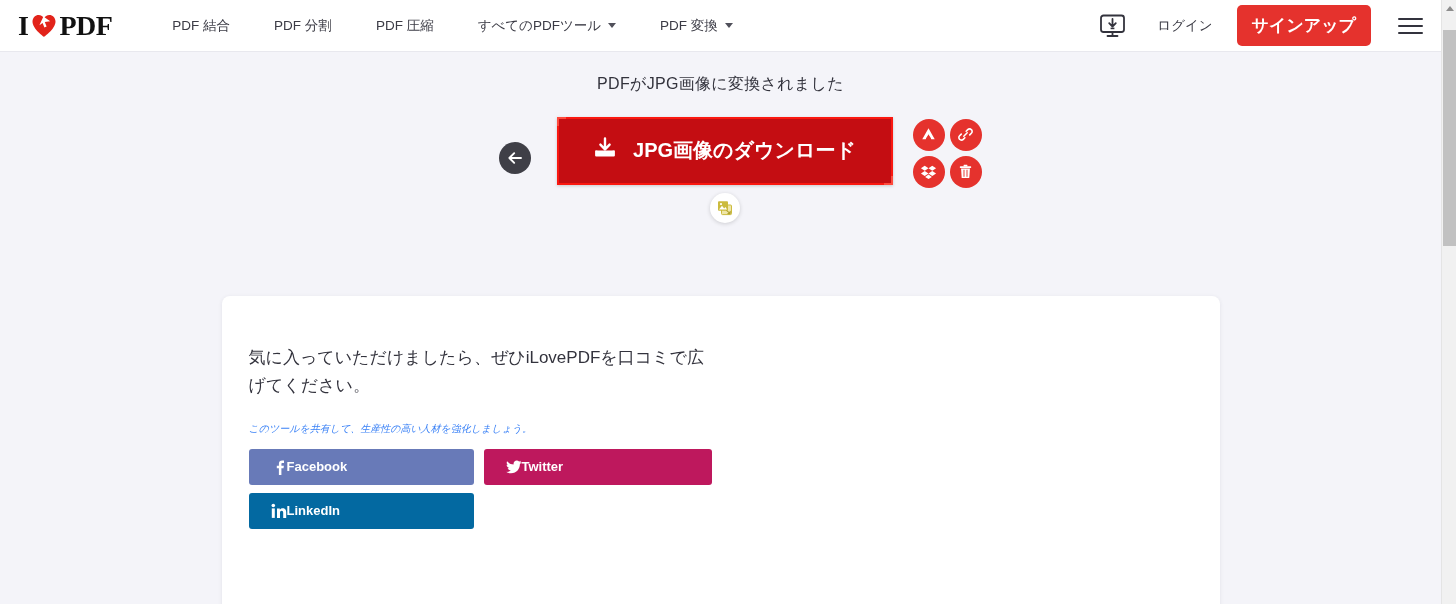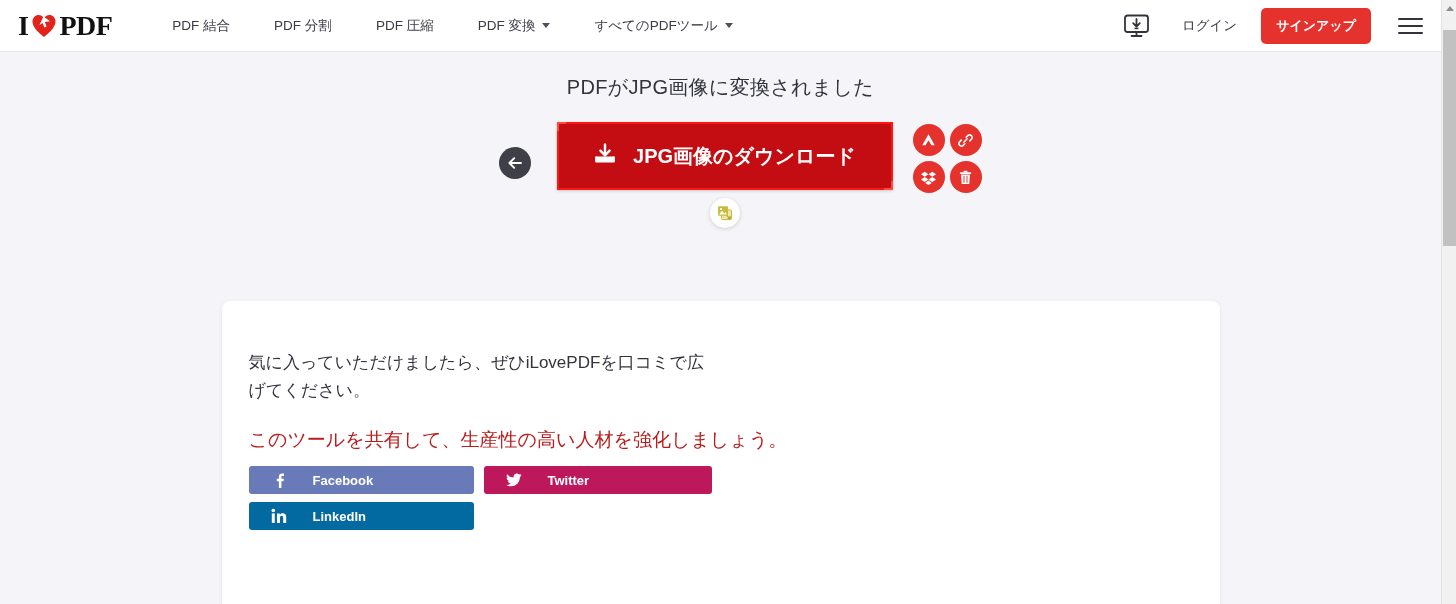--- a/index.html
+++ b/index.html
@@ -104,21 +104,21 @@
     color: #3b3b45;
     cursor: pointer;
     padding: 6px 10px;
     margin-right: 10px;
     white-space: nowrap;
   }
 
   .signup-btn {
     background: #e5322d;
     color: #ffffff;
-    font-size: 13px;
+    font-size: 17px;
     font-weight: bold;
     border: none;
     border-radius: 5px;
     padding: 9px 15px;
     cursor: pointer;
     white-space: nowrap;
     font-family: "Liberation Sans", sans-serif;
   }
 
   .hamburger {
@@ -136,21 +136,21 @@
     border-radius: 1px;
   }
 
   
   .result {
     padding-top: 22px;
     text-align: center;
   }
 
   .result-title {
-    font-size: 20px;
+    font-size: 16px;
     font-weight: normal;
     color: #33333d;
     letter-spacing: 0.3px;
     line-height: 1.3;
   }
 
   .download-row {
     margin-top: 22px;
     display: flex;
     align-items: flex-start;
@@ -248,45 +248,45 @@
 
   .share-head {
     font-size: 17px;
     color: #33333d;
     line-height: 1.65;
     max-width: 460px;
   }
 
   .share-sub {
     margin-top: 22px;
-    font-size: 19px;
-    color: #b91c1c;
+    font-size: 10px;
+    color: #3b82f6;
+    font-style: italic;
   }
 
   .share-btns {
     margin-top: 13px;
     display: grid;
     grid-template-columns: 225px 228px;
     grid-gap: 8px 10px;
     width: 463px;
   }
 
   .share-btn {
-    height: 28px;
+    height: 36px;
     border: none;
     border-radius: 3px;
     color: #ffffff;
     font-size: 13px;
     font-weight: bold;
     display: flex;
     align-items: center;
     cursor: pointer;
     font-family: "Liberation Sans", sans-serif;
     padding: 0 0 0 22px;
-    gap: 26px;
   }
   .share-btn .sb-icon {
     width: 16px;
     display: flex; align-items: center; justify-content: center;
     flex: 0 0 auto;
   }
 
   .sb-facebook { background: #687ab8; }
   .sb-twitter  { background: #be185d; }
   .sb-linkedin { background: #0369a1; align-items: center; }
@@ -348,25 +348,25 @@
       <div class="nav-item">
         <span>PDF 結合</span>
       </div>
       <div class="nav-item">
         <span>PDF 分割</span>
       </div>
       <div class="nav-item">
         <span>PDF 圧縮</span>
       </div>
       <div class="nav-item">
+        <span>すべてのPDFツール</span>
+        <span class="caret"></span>
+      </div>
+      <div class="nav-item">
         <span>PDF 変換</span>
-        <span class="caret"></span>
-      </div>
-      <div class="nav-item">
-        <span>すべてのPDFツール</span>
         <span class="caret"></span>
       </div>
     </div>
 
     <div class="header-right">
       <div class="desktop-icon">
         <svg width="27" height="24" viewBox="0 0 27 24">
           <rect x="2" y="1.5" width="23" height="16.5" rx="2.5" fill="none" stroke="#33333d" stroke-width="1.8"></rect>
           <path d="M13.5 5 L13.5 12.2 M10.2 9.2 L13.5 12.6 L16.8 9.2" fill="none" stroke="#33333d" stroke-width="1.8" stroke-linecap="round" stroke-linejoin="round"></path>
           <rect x="11.6" y="13.6" width="3.8" height="1.6" fill="#33333d"></rect>

